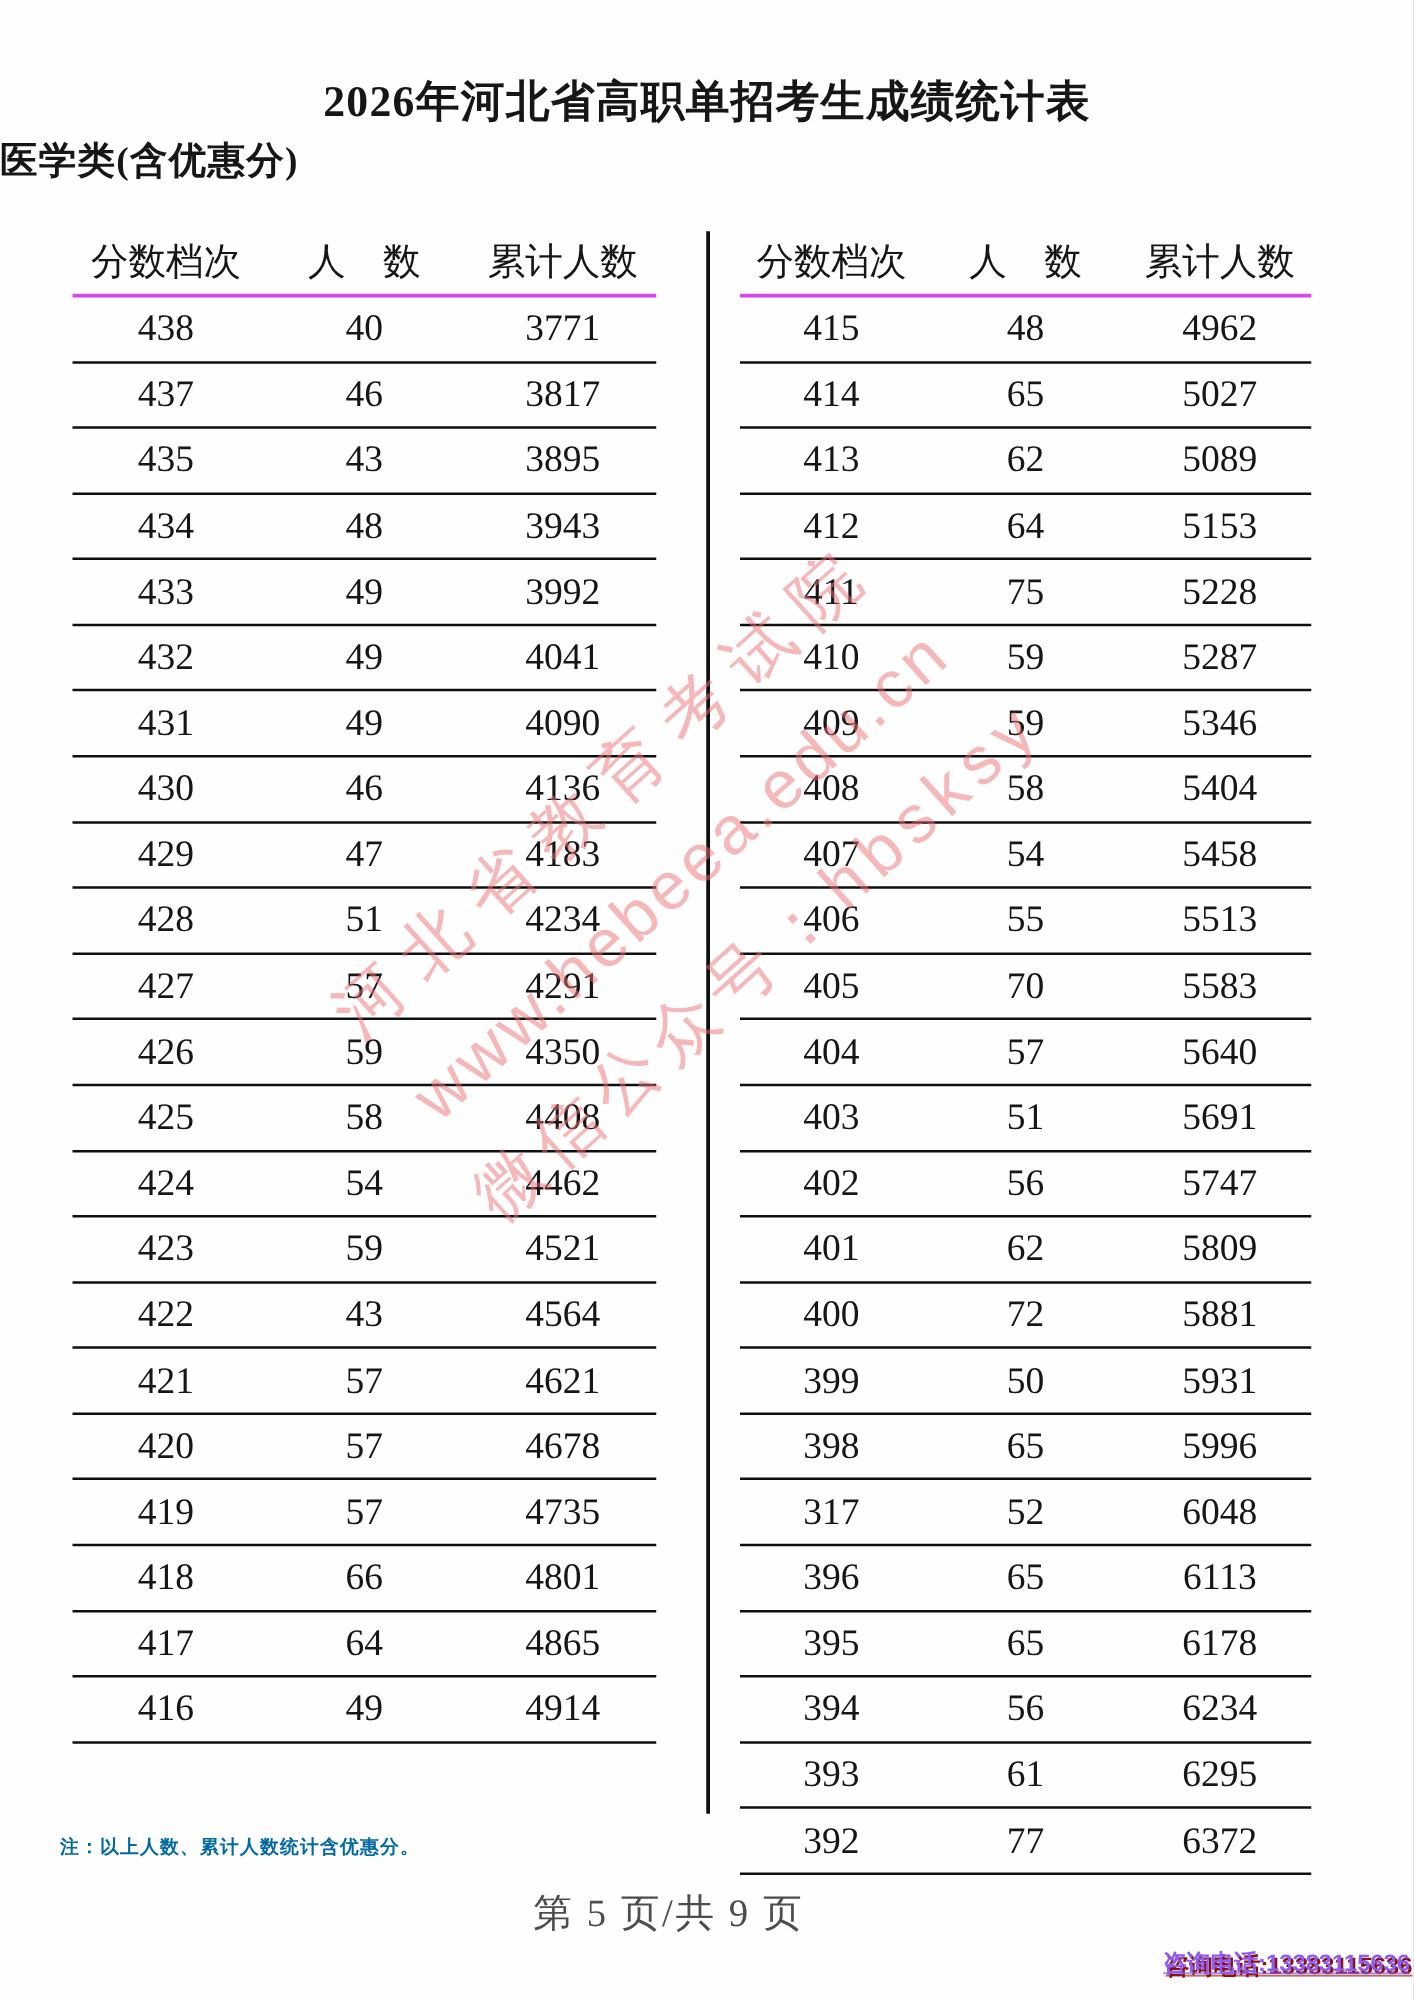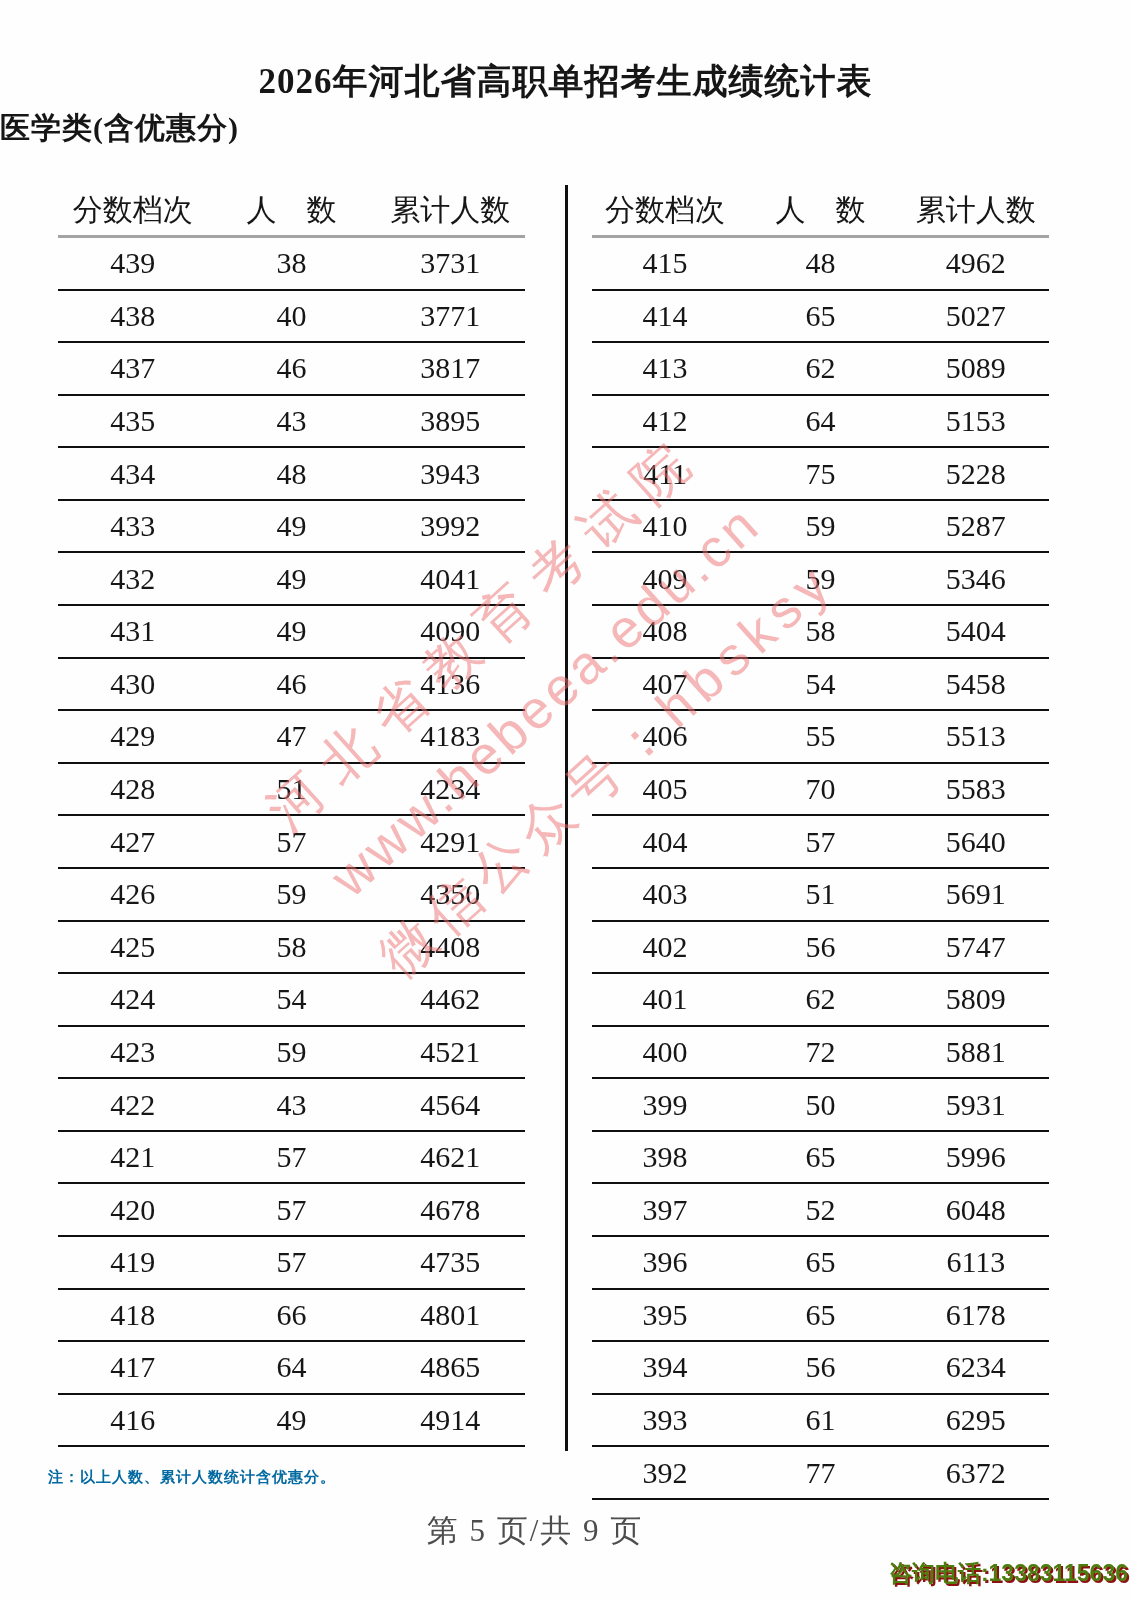--- a/index.html
+++ b/index.html
@@ -32,21 +32,21 @@
   .score-table.right{left:592px;width:457px;}
   .t-row{
     display:grid;
     grid-template-columns:32% 36% 32%;
     align-items:center;
     height:50.58px;
     border-bottom:2px solid #0f0f0f;
   }
   .t-row.head{
     height:50px;
-    border-bottom:3px solid #a3a3a3;
+    border-bottom:3px solid #d946ef;
   }
   .t-cell{
     text-align:center;
     font-size:30px;
     line-height:1;
     white-space:nowrap;
   }
   .t-row.head .t-cell{font-weight:400;}
   .center-divider{
     position:absolute;
@@ -69,25 +69,26 @@
     text-align:center;
     font-size:31px;
     color:#4d4d4d;
     letter-spacing:2px;
   }
   .phone-banner{
     position:absolute;
     right:3px;top:1558px;
     font-family:"Liberation Sans","DejaVu Sans",sans-serif;
     font-weight:700;
-    font-size:23px;
-    color:#4d7c0f;
+    font-size:19px;
+    color:#8b5cf6;
     text-shadow:2px 2px 0 #8d1111;
     letter-spacing:0px;
     white-space:nowrap;
+    text-decoration:underline;
   }
   .watermark{
     position:absolute;
     left:545px;top:700px;
     transform:translate(-50%,-50%) rotate(-42deg);
     text-align:center;
     color:rgba(235,112,112,0.5);
     pointer-events:none;
     z-index:5;
     white-space:nowrap;
@@ -106,25 +107,20 @@
   <div class="doc-subtitle">医学类(含优惠分)</div>
 
   <div class="score-table left">
     <div class="t-row head">
       <div class="t-cell">分数档次</div>
       <div class="t-cell">人　数</div>
       <div class="t-cell">累计人数</div>
     </div>
     <div>
         <div class="t-row">
-          <div class="t-cell">439</div>
-          <div class="t-cell">38</div>
-          <div class="t-cell">3731</div>
-        </div>
-        <div class="t-row">
           <div class="t-cell">438</div>
           <div class="t-cell">40</div>
           <div class="t-cell">3771</div>
         </div>
         <div class="t-row">
           <div class="t-cell">437</div>
           <div class="t-cell">46</div>
           <div class="t-cell">3817</div>
         </div>
         <div class="t-row">
@@ -323,21 +319,21 @@
           <div class="t-cell">399</div>
           <div class="t-cell">50</div>
           <div class="t-cell">5931</div>
         </div>
         <div class="t-row">
           <div class="t-cell">398</div>
           <div class="t-cell">65</div>
           <div class="t-cell">5996</div>
         </div>
         <div class="t-row">
-          <div class="t-cell">397</div>
+          <div class="t-cell">317</div>
           <div class="t-cell">52</div>
           <div class="t-cell">6048</div>
         </div>
         <div class="t-row">
           <div class="t-cell">396</div>
           <div class="t-cell">65</div>
           <div class="t-cell">6113</div>
         </div>
         <div class="t-row">
           <div class="t-cell">395</div>

